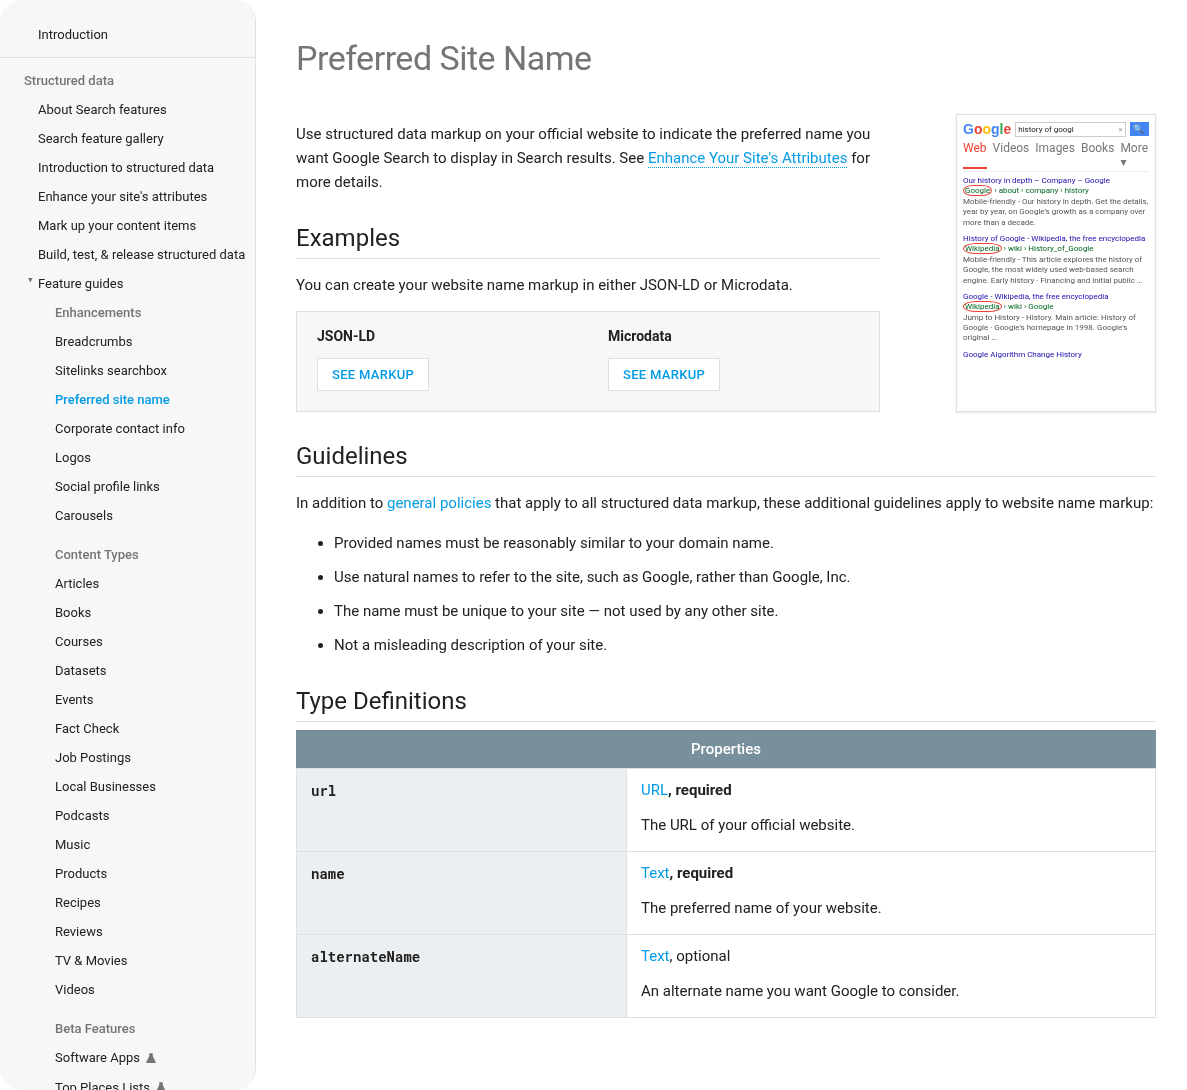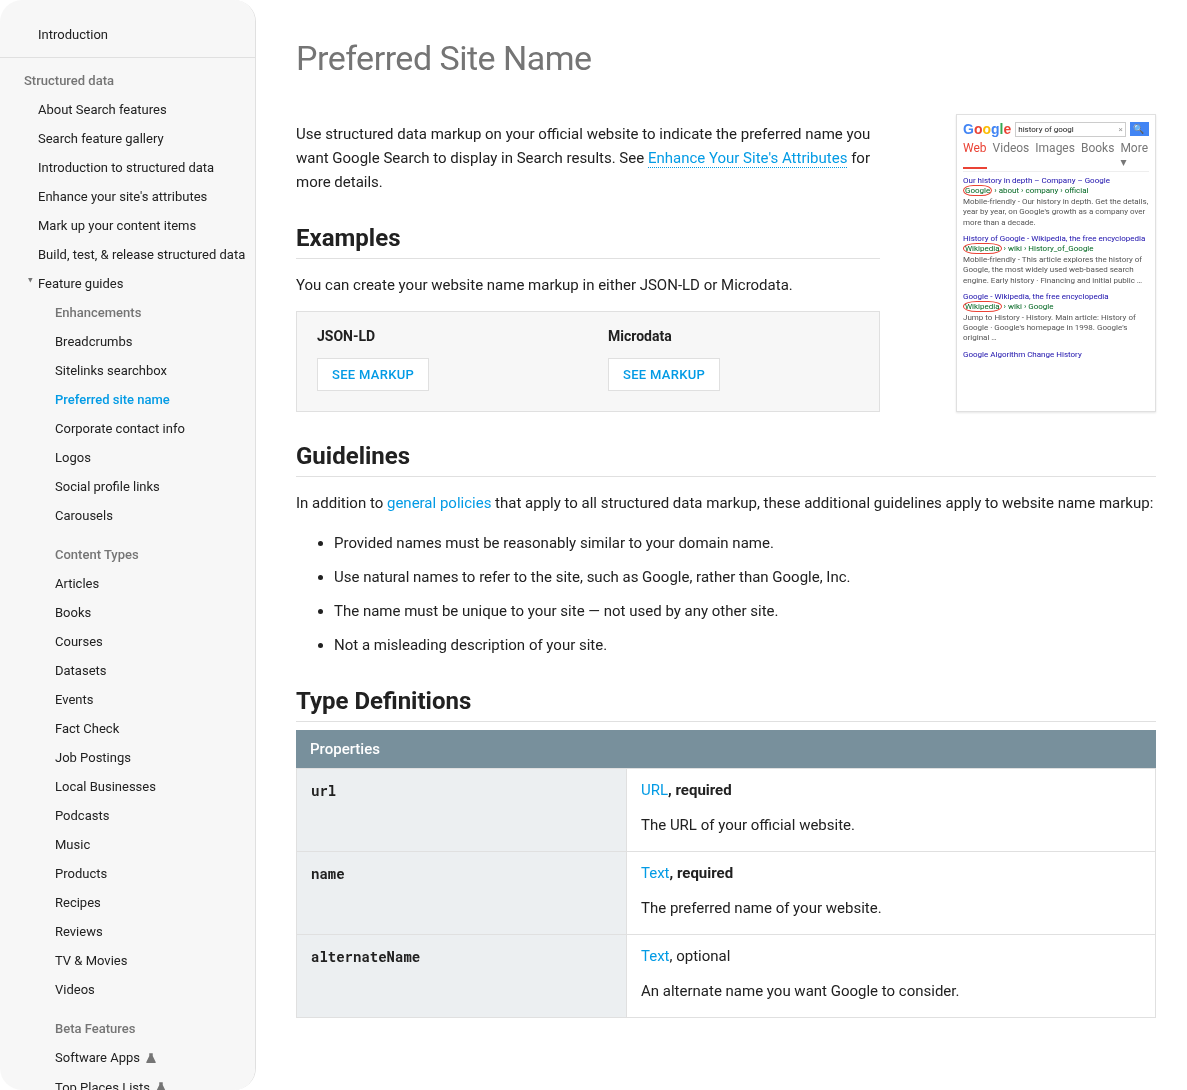--- a/index.html
+++ b/index.html
@@ -12,21 +12,21 @@
 .nav-item.l2 { padding-left: 55px; }
 .nav-item.header { color: #757575; padding-left: 24px; font-weight: 500; }
 .nav-item.header.l2 { padding-left: 55px; font-weight: 500; color: #757575; }
 .nav-item.active { color: #039be5; font-weight: 500; }
 .nav-item.arrow::before { content: "▸"; display:inline-block; transform: rotate(90deg); font-size: 9px; margin-left:-14px; width:14px; color:#757575; }
 .divider { border-top: 1px solid #e0e0e0; margin: 8px 0; }
 .flask { display:inline-block; width:14px; height:14px; vertical-align:middle; margin-left:4px;}
 .flask svg { width:14px; height:14px; fill:#757575; }
 .main { flex: 1; padding: 20px 30px 30px 40px; max-width: 930px; }
 h1 { font-size: 34px; font-weight: 400; color: #757575; margin: 18px 0 30px; letter-spacing: -0.5px; }
-h2 { font-size: 24px; font-weight: 700; color: #212121; margin: 30px 0 8px; border-bottom: 1px solid #e0e0e0; padding-bottom: 6px; }
+h2 { font-size: 24px; font-weight: 400; color: #212121; margin: 30px 0 8px; border-bottom: 1px solid #e0e0e0; padding-bottom: 6px; }
 p { font-size: 15px; line-height: 1.6; margin: 14px 0; color: #212121; }
 a.link { color: #039be5; text-decoration: none; }
 a.dotted { border-bottom: 1px dotted #039be5; }
 .intro-row { display: flex; gap: 48px; }
 .intro-text { flex: 1; }
 .serp-card { width: 200px; border: 1px solid #e0e0e0; padding: 6px; box-shadow: 0 1px 2px rgba(0,0,0,0.1); margin-top: 6px; margin-left: 28px;}
 .serp-header { display:flex; align-items:center; gap:4px; margin-bottom:4px;}
 .serp-logo { font-family: Arial; font-weight:bold; font-size:14px;}
 .serp-logo .b{color:#4285F4}.serp-logo .r{color:#EA4335}.serp-logo .y{color:#FBBC05}.serp-logo .g{color:#34A853}
 .serp-search { flex:1; border:1px solid #ccc; font-size:8px; padding:2px 2px; display:flex; align-items:center; justify-content:space-between;}
@@ -37,21 +37,21 @@
 .serp-title{color:#1a0dab;}
 .serp-bc{color:#006621;}
 .serp-bc .circled{ border:1px solid #EA4335; border-radius:50%/70%; padding:0 1px;}
 .serp-snip{color:#545454;}
 .examples-box { background: #f7f7f7; border:1px solid #e0e0e0; display:flex; margin-top:12px;}
 .example-col { flex:1; padding:16px 20px 20px; }
 .example-col h4{ font-size:14px; font-weight:700; margin-bottom:14px;}
 .see-btn{ display:inline-block; border:1px solid #e0e0e0; background:#fff; color:#039be5; font-size:13px; font-weight:500; padding:8px 14px; cursor:pointer; letter-spacing:.3px; }
 ul.guidelines { margin:16px 0 10px 38px; }
 ul.guidelines li { font-size:15px; line-height:1.6; margin-bottom:10px; }
-.prop-header{ background:#78909c; color:#fff; font-weight:500; padding:10px 14px; font-size:15px; }
+.prop-header{ background:#78909c; color:#fff; font-weight:500; padding:10px 14px; font-size:15px; text-align:center;}
 table.props { width:100%; border-collapse:collapse; }
 table.props td{ border:1px solid #e0e0e0; padding:12px 14px; vertical-align:top; font-size:15px;}
 table.props td:first-child{ background:#eceff1; width:330px; font-family: "Roboto Mono", Consolas, monospace; font-weight:700; font-size:14px;}
 .req{ font-weight:700;}
 </style>
 </head>
 <body>
 
 <nav class="sidebar">
   <div style="height:20px"></div>
@@ -135,21 +135,21 @@
       </div>
       <div class="serp-tabs">
         <span>Web</span>
           <span>Videos</span>
           <span>Images</span>
           <span>Books</span>
           <span>More ▾</span>
       </div>
       <div class="serp-result">
         <div class="serp-title">Our history in depth – Company – Google</div>
-        <div class="serp-bc"><span class="circled">Google</span><span> › about › company › official</span></div>
+        <div class="serp-bc"><span class="circled">Google</span><span> › about › company › history</span></div>
         <div class="serp-snip">Mobile-friendly - Our history in depth. Get the details, year by year, on Google's growth as a company over more than a decade.</div>
       </div>
       <div class="serp-result">
         <div class="serp-title">History of Google - Wikipedia, the free encyclopedia</div>
         <div class="serp-bc"><span class="circled">Wikipedia</span><span> › wiki › History_of_Google</span></div>
         <div class="serp-snip">Mobile-friendly - This article explores the history of Google, the most widely used web-based search engine. Early history · Financing and initial public …</div>
       </div>
       <div class="serp-result">
         <div class="serp-title">Google - Wikipedia, the free encyclopedia</div>
         <div class="serp-bc"><span class="circled">Wikipedia</span><span> › wiki › Google</span></div>

